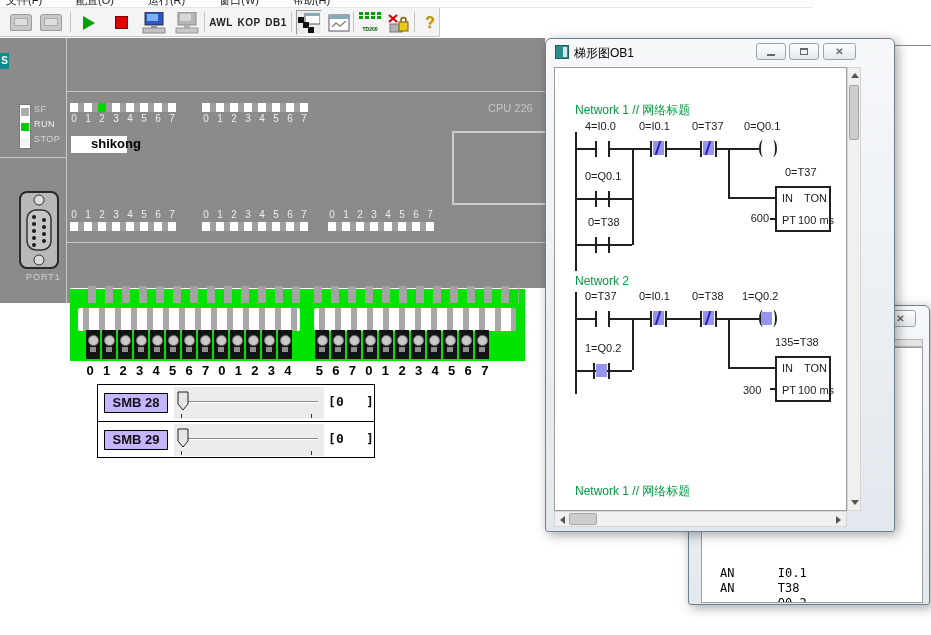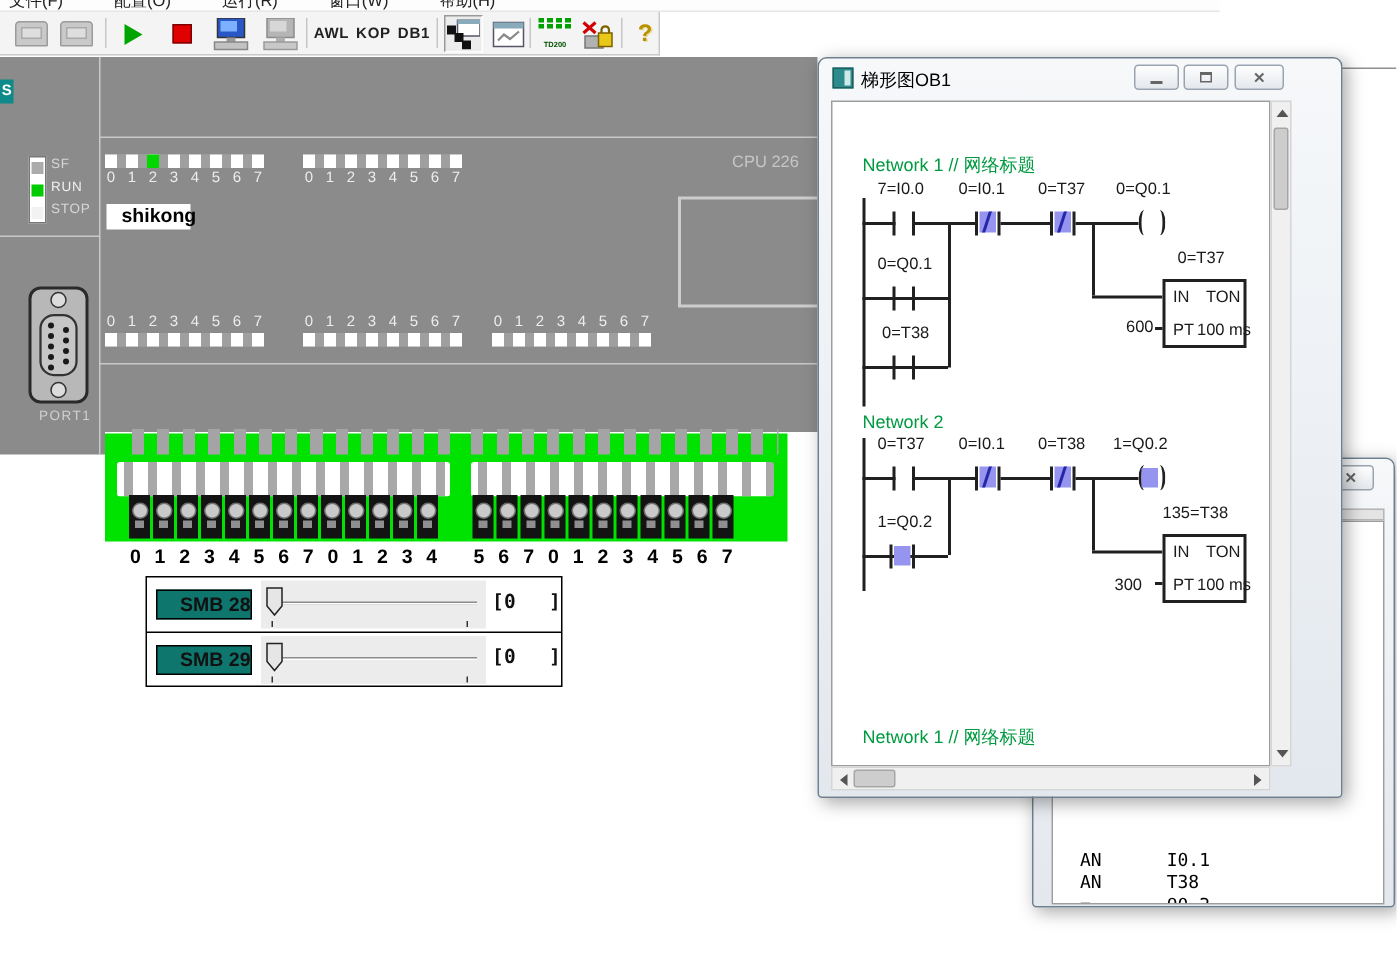--- a/index.html
+++ b/index.html
@@ -24,38 +24,38 @@
 #plc{position:absolute;left:0;top:38px;width:545px;height:250px;background:#8b8b8b}
 #plc-leftext{position:absolute;left:0;top:288px;width:70px;height:15px;background:#8b8b8b}
 .divline{position:absolute;background:#c9c9c9}
 .ledstrip{position:absolute;height:9px;width:106px;background:#9f9f9f;background-image:repeating-linear-gradient(90deg,#ffffff 0 8px,#9f9f9f 8px 14px)}
 .ledon{position:absolute;width:8px;height:9px;background:#00d800}
 .numrow{position:absolute;width:112px;display:flex}
 .numrow span{width:14px;text-align:center;font-size:10px;color:#ededed}
 .indstrip{position:absolute;left:19px;top:104px;width:12px;height:45px;background:#fff;border:1px solid #777}
 .indcell{position:absolute;left:1px;width:8px;height:8px}
 .indlbl{position:absolute;left:34px;font-size:9px;color:#d6d6d6;letter-spacing:.5px}
-#shikong{position:absolute;left:71px;top:136px;width:56px;height:17px;background:#fff;color:#000;font-weight:bold;font-size:13px;line-height:16px;padding-left:10px}
+#shikong{position:absolute;left:71px;top:136px;width:56px;height:17px;background:#fff;color:#000;font-weight:bold;font-size:13px;line-height:16px;padding-left:20px}
 #cpu-label{position:absolute;left:488px;top:102px;font-size:11px;color:#c6c6c6}
 #memrect{position:absolute;left:452px;top:131px;width:100px;height:74px;border:2px solid #cdcdcd}
 #port-label{position:absolute;left:26px;top:272px;font-size:9px;color:#d0d0d0;letter-spacing:1px}
 
 #greenstrip{position:absolute;left:70px;top:289px;width:455px;height:72px;background:#00e300}
 .tabrow{position:absolute;top:286px;height:17px;background-image:repeating-linear-gradient(90deg,#a4a4a4 0 8px,transparent 8px 17px)}
 .comb{position:absolute;top:308px;height:23px;background:#fff;border-radius:2px;background-image:repeating-linear-gradient(90deg,transparent 0 5px,#a8a8a8 5px 11px,transparent 11px 16px)}
 .bulbrow{position:absolute;top:330px;height:29px;display:flex;gap:2px}
 .bulb{width:14px;height:29px;background:#131313;position:relative}
 .bulb::before{content:"";position:absolute;left:2px;top:5px;width:9px;height:9px;border-radius:50%;background:#c9c9c9;border:1px solid #6e6e6e}
 .bulb::after{content:"";position:absolute;left:4px;top:17px;width:6px;height:5px;background:#8f8f8f}
 .termrow{position:absolute;top:363px;display:flex}
 .termrow span{flex:1;text-align:center;font-weight:bold;font-size:13px;color:#000}
 
 #sliderpanel{position:absolute;left:97px;top:384px;width:278px;height:74px;background:#fff;border:1px solid #000}
 .srow{position:absolute;left:0;width:276px;height:36px}
-.slabel{position:absolute;left:6px;top:8px;width:64px;height:20px;border:1px solid #000;font-weight:bold;font-size:13px;text-align:right;line-height:18px;background:#0f766e}
+.slabel{position:absolute;left:6px;top:8px;width:64px;height:20px;border:1px solid #000;font-weight:bold;font-size:13px;text-align:center;line-height:18px;background:#c4b5fd}
 .strack{position:absolute;left:76px;top:2px;width:150px;height:32px;background:#ececec}
 .groove{position:absolute;left:10px;top:14px;width:134px;height:2px;background:#8a8a8a;border-bottom:1px solid #fff}
 .tick{position:absolute;top:27px;width:1px;height:4px;background:#333}
 .sval{position:absolute;top:9px;font-weight:bold;font-size:13px;font-family:"DejaVu Sans Mono",monospace}
 
 .win{position:absolute;border:1px solid #6e7f8f;border-radius:6px 6px 3px 3px;background:linear-gradient(#f6f8fa,#e3e8ee);box-shadow:3px 3px 12px rgba(0,0,0,.35)}
 .wtitle{position:absolute;left:28px;top:6px;font-size:12px;color:#000}
 .capbtn{position:absolute;top:4px;height:17px;border:1px solid #9aa4b0;border-radius:3px;background:linear-gradient(#fefefe,#e4e8ed);display:flex;align-items:center;justify-content:center;color:#666;font-size:10px;font-weight:bold}
 .minbar{width:8px;height:2px;background:#666;margin-top:6px}
 .maxsq{width:8px;height:7px;border:1px solid #666;border-top:2px solid #666}
@@ -407,21 +407,21 @@
     <div class="cbar" style="left:95px;top:73px"></div>
     <div class="hlsq" style="left:98px;top:73px"></div>
     <div class="cbar" style="left:110px;top:73px"></div>
     <div class="wire" style="left:112px;top:80px;width:33px;height:2px"></div>
     <div class="cbar" style="left:145px;top:73px"></div>
     <div class="hlsq" style="left:148px;top:73px"></div>
     <div class="cbar" style="left:160px;top:73px"></div>
     <div class="wire" style="left:162px;top:80px;width:42px;height:2px"></div>
     <div class="arcl" style="left:204px;top:72px"></div>
     <div class="arcr" style="left:214px;top:72px"></div>
-    <span class="lbl" style="left:30px;top:52px">7=I0.0</span>
+    <span class="lbl" style="left:30px;top:52px">4=I0.0</span>
     <span class="lbl" style="left:84px;top:52px">0=I0.1</span>
     <span class="lbl" style="left:137px;top:52px">0=T37</span>
     <span class="lbl" style="left:189px;top:52px">0=Q0.1</span>
     <div class="wire" style="left:77px;top:80px;width:2px;height:97px"></div>
     <div class="wire" style="left:20px;top:130px;width:57px;height:2px"></div>
     <div class="cbar" style="left:40px;top:123px"></div>
     <div class="cbar" style="left:53px;top:123px"></div>
     <span class="lbl" style="left:30px;top:102px">0=Q0.1</span>
     <div class="wire" style="left:20px;top:176px;width:57px;height:2px"></div>
     <div class="cbar" style="left:40px;top:169px"></div>

